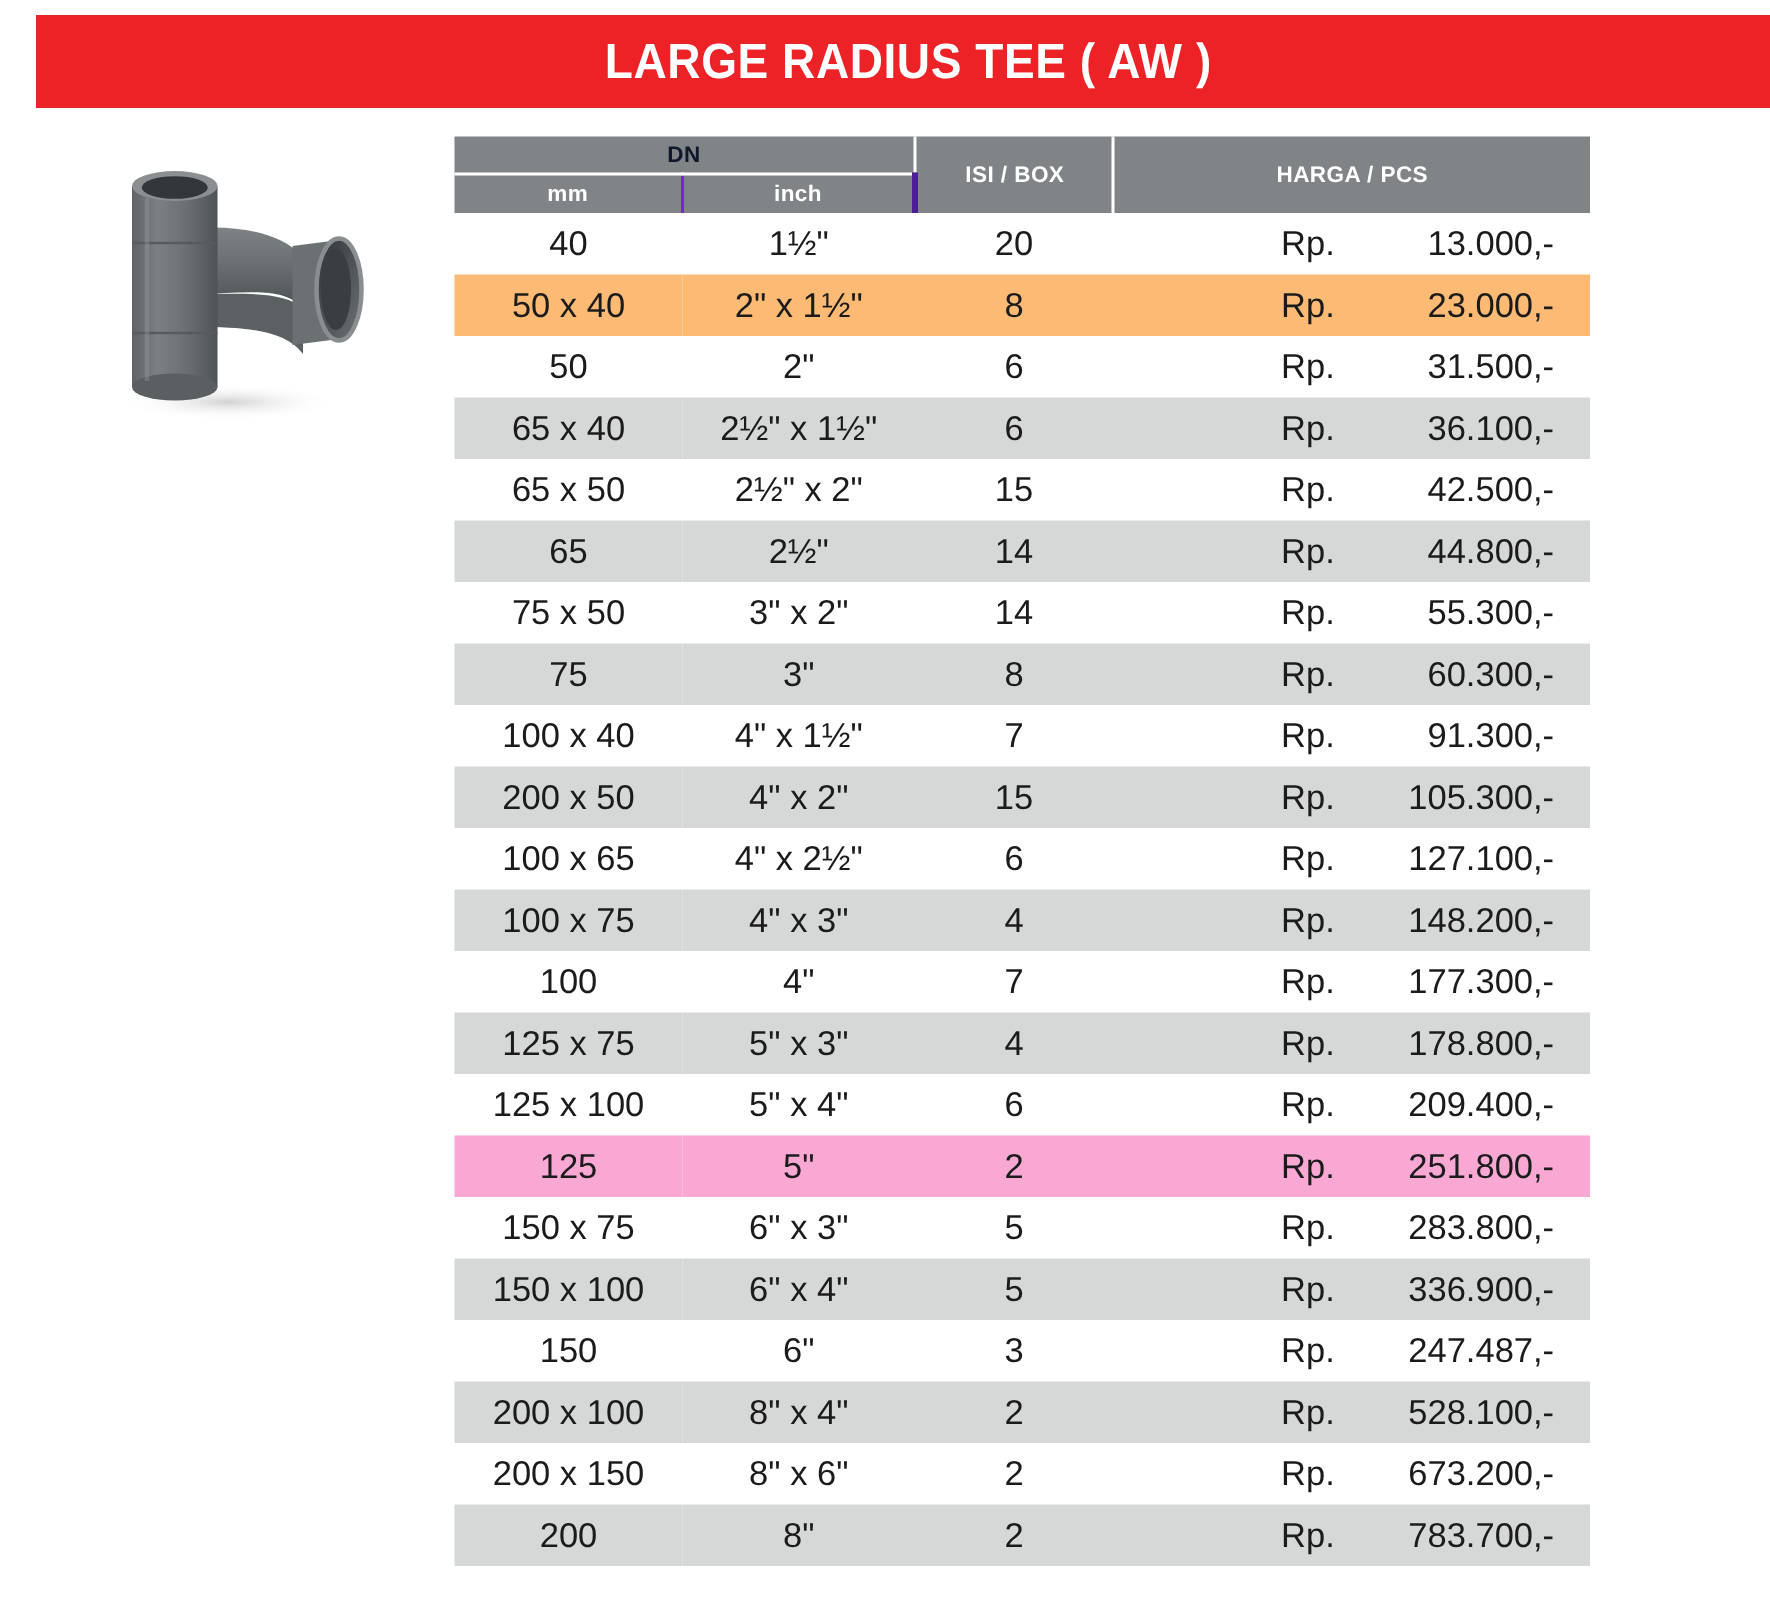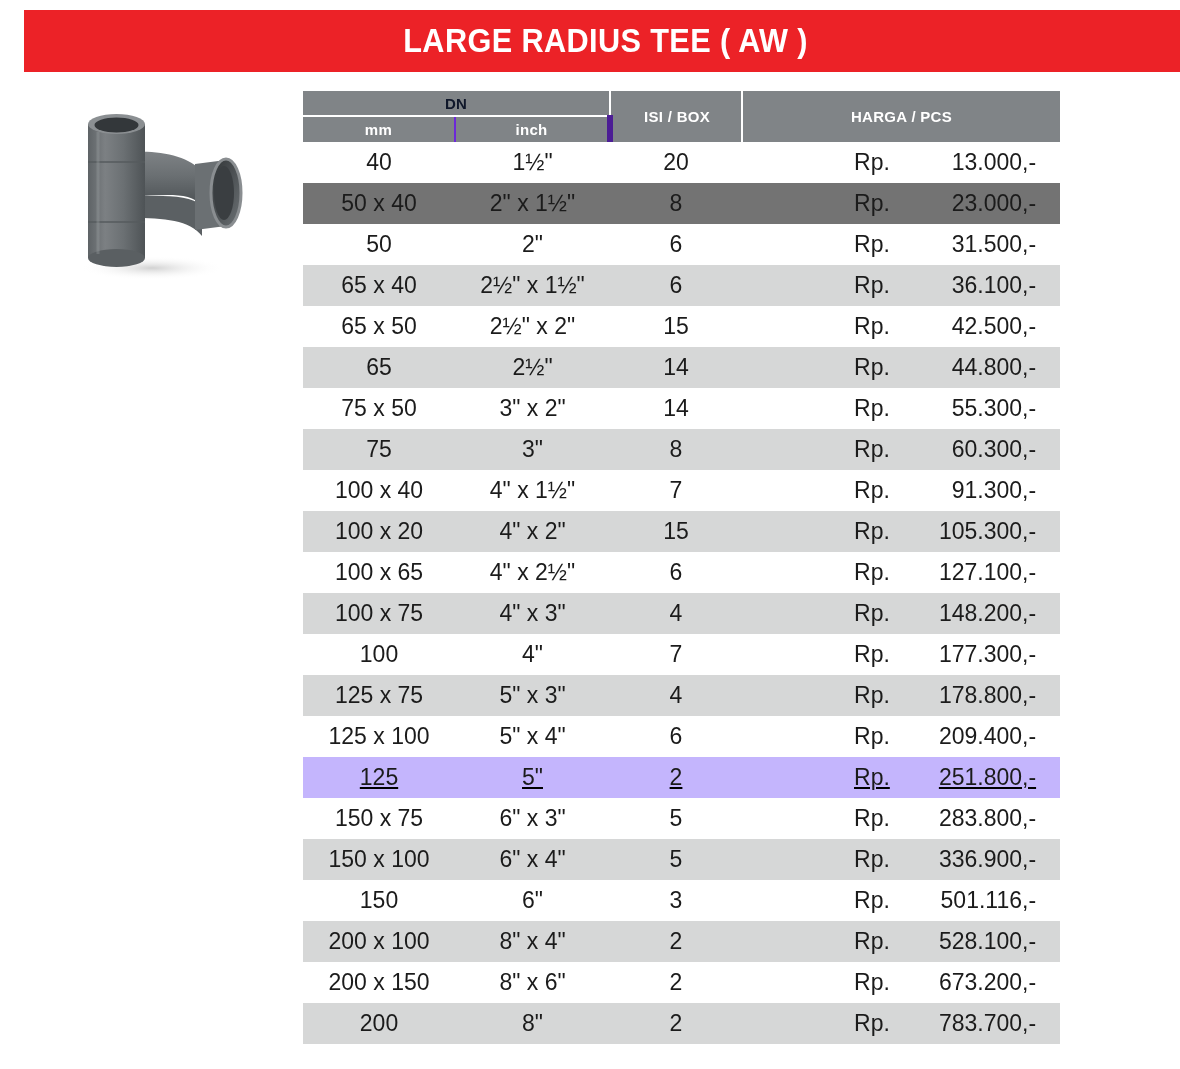--- a/index.html
+++ b/index.html
@@ -91,21 +91,21 @@
     height: 25px;
     border-bottom: 2px solid #ffffff;
     border-right: 2px solid #ffffff;
   }
   th.sub-mm {
     height: 26px;
     border-right: 2px solid #6d28d9;
   }
   th.sub-inch {
     height: 16px;
-    border-right: 6px solid #4c1d95;
+    border-right: 4px solid #4c1d95;
   }
   th.isi-head {
     border-right: 2px solid #ffffff;
   }
   th.harga-head {
     
   }
 
   tbody tr {
     height: 41px;
@@ -236,21 +236,21 @@
           <td class="cell-inch">1½"</td>
           <td class="cell-isi">20</td>
           <td class="cell-harga">
             <div class="price-wrap">
               <span class="price-cur">Rp.</span>
               <span class="price-num">13.000</span>
               <span class="price-suf">,-</span>
             </div>
           </td>
         </tr>
-        <tr class="band-gray" style="background: #737373;">
+        <tr class="band-gray" style="background: #fdba74;">
           <td class="cell-mm">50 x 40</td>
           <td class="cell-inch">2" x 1½"</td>
           <td class="cell-isi">8</td>
           <td class="cell-harga">
             <div class="price-wrap">
               <span class="price-cur">Rp.</span>
               <span class="price-num">23.000</span>
               <span class="price-suf">,-</span>
             </div>
           </td>
@@ -333,21 +333,21 @@
           <td class="cell-isi">7</td>
           <td class="cell-harga">
             <div class="price-wrap">
               <span class="price-cur">Rp.</span>
               <span class="price-num">91.300</span>
               <span class="price-suf">,-</span>
             </div>
           </td>
         </tr>
         <tr class="band-gray" style="background: rgb(214, 215, 215);">
-          <td class="cell-mm">100 x 20</td>
+          <td class="cell-mm">200 x 50</td>
           <td class="cell-inch">4" x 2"</td>
           <td class="cell-isi">15</td>
           <td class="cell-harga">
             <div class="price-wrap">
               <span class="price-cur">Rp.</span>
               <span class="price-num">105.300</span>
               <span class="price-suf">,-</span>
             </div>
           </td>
         </tr>
@@ -404,21 +404,21 @@
           <td class="cell-inch">5" x 4"</td>
           <td class="cell-isi">6</td>
           <td class="cell-harga">
             <div class="price-wrap">
               <span class="price-cur">Rp.</span>
               <span class="price-num">209.400</span>
               <span class="price-suf">,-</span>
             </div>
           </td>
         </tr>
-        <tr class="band-gray" style="background: #c4b5fd; text-decoration: underline;">
+        <tr class="band-gray" style="background: #f9a8d4;">
           <td class="cell-mm">125</td>
           <td class="cell-inch">5"</td>
           <td class="cell-isi">2</td>
           <td class="cell-harga">
             <div class="price-wrap">
               <span class="price-cur">Rp.</span>
               <span class="price-num">251.800</span>
               <span class="price-suf">,-</span>
             </div>
           </td>
@@ -447,21 +447,21 @@
             </div>
           </td>
         </tr>
         <tr class="band-white" style="background: rgb(255, 255, 255);">
           <td class="cell-mm">150</td>
           <td class="cell-inch">6"</td>
           <td class="cell-isi">3</td>
           <td class="cell-harga">
             <div class="price-wrap">
               <span class="price-cur">Rp.</span>
-              <span class="price-num">501.116</span>
+              <span class="price-num">247.487</span>
               <span class="price-suf">,-</span>
             </div>
           </td>
         </tr>
         <tr class="band-gray" style="background: rgb(214, 215, 215);">
           <td class="cell-mm">200 x 100</td>
           <td class="cell-inch">8" x 4"</td>
           <td class="cell-isi">2</td>
           <td class="cell-harga">
             <div class="price-wrap">

